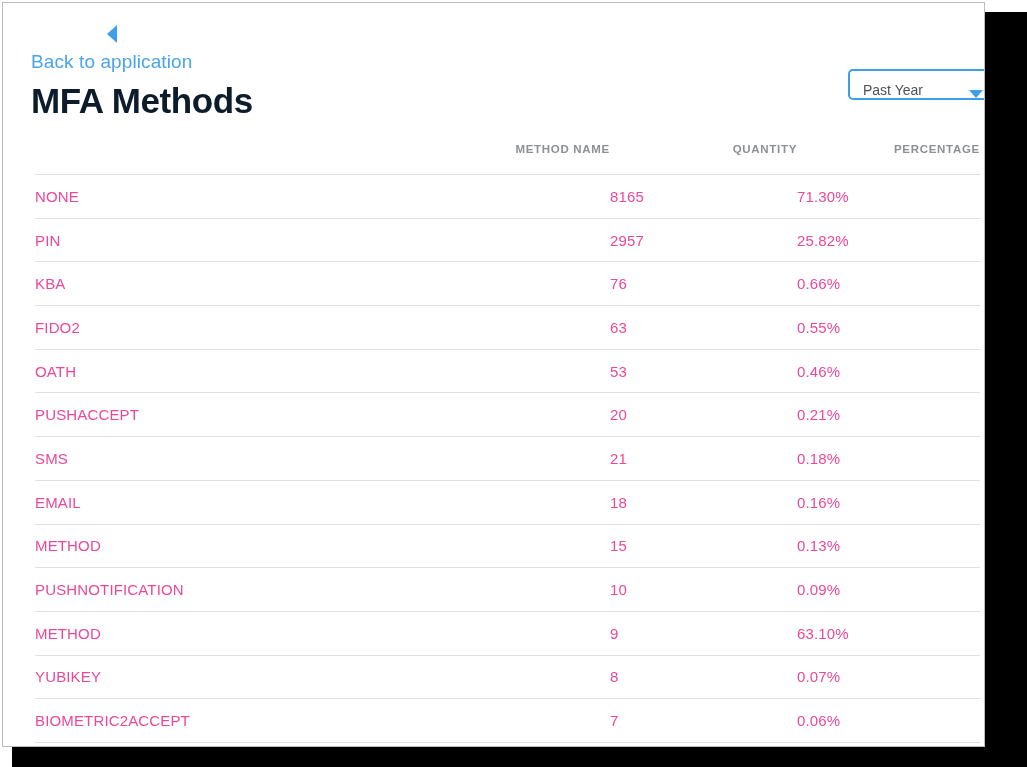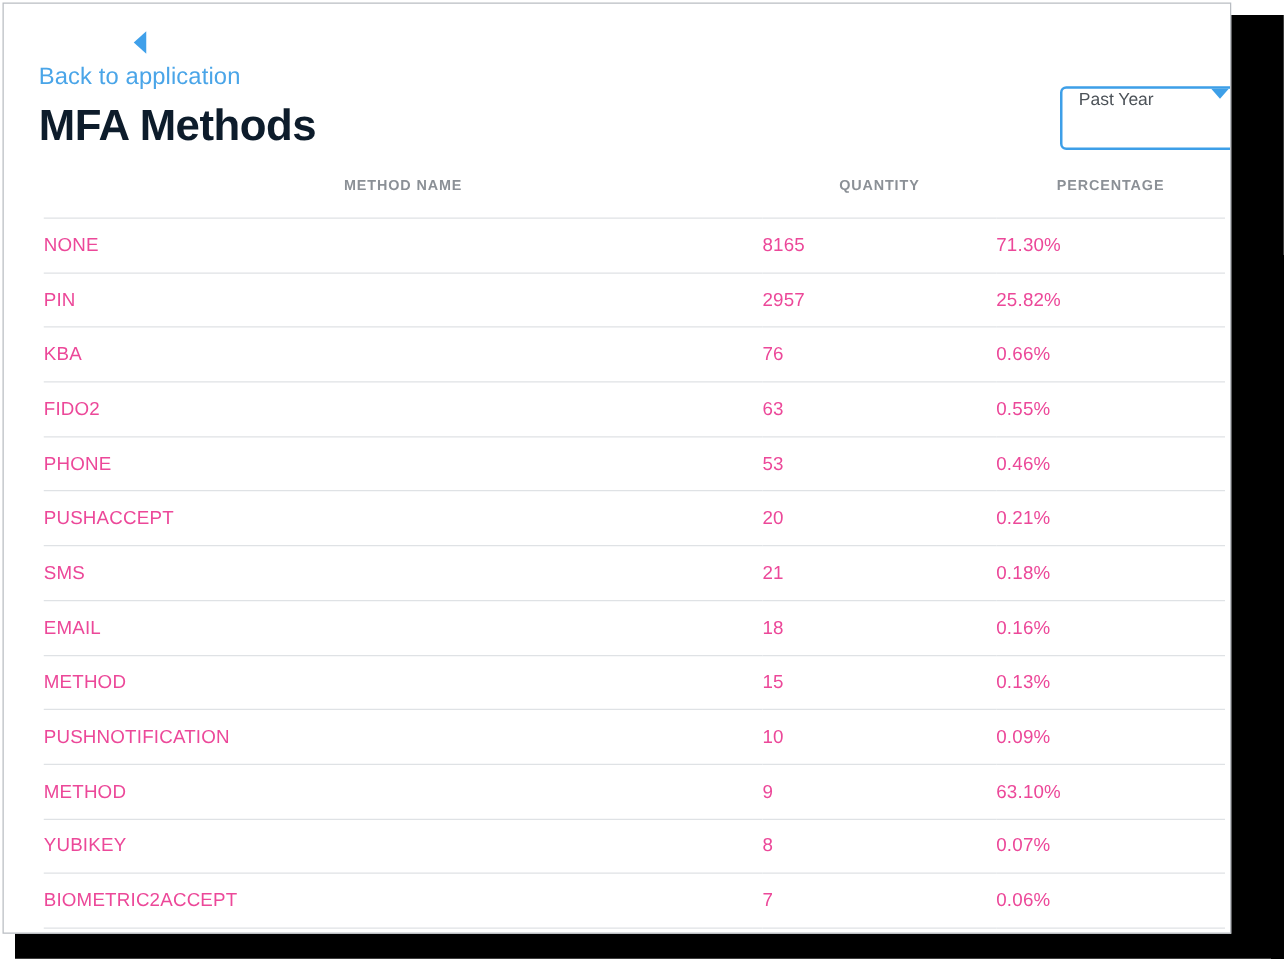--- a/index.html
+++ b/index.html
@@ -75,27 +75,27 @@
     margin: 4px;
     line-height: 48px;
   }
 
   
   .period-select {
     position: absolute;
     left: 845px;
     top: 66px;
     width: 149px;
-    height: 51px;
+    height: 31px;
     border: 2px solid #3d9fe8;
     border-radius: 5px;
     background: #ffffff;
     box-sizing: border-box;
     display: flex;
-    align-items: flex-start;
+    align-items: flex-end;
     justify-content: space-between;
     padding: 0 12px 0 13px;
     cursor: pointer;
   }
   .period-value {
     font-size: 14px;
     color: #4c5258;
     white-space: nowrap;
   }
   .chevron-down {
@@ -114,21 +114,21 @@
     top: 140px;
     width: 945px;
     border-collapse: collapse;
     table-layout: fixed;
   }
   .methods-table col.c-name { width: 575px; }
   .methods-table col.c-qty  { width: 187px; }
   .methods-table col.c-pct  { width: 183px; }
 
   .methods-table thead th {
-    text-align: center;
+    text-align: right;
     font-size: 11.5px;
     font-weight: bold;
     color: #8b9096;
     letter-spacing: 0.7px;
     padding: 0 0 19px 0;
     border-bottom: 1px solid #dfe2e5;
     vertical-align: bottom;
     white-space: nowrap;
     margin-top: 30px;
   }
@@ -190,21 +190,21 @@
           <td>KBA</td>
           <td>76</td>
           <td>0.66%</td>
         </tr>
         <tr>
           <td>FIDO2</td>
           <td>63</td>
           <td>0.55%</td>
         </tr>
         <tr>
-          <td>PHONE</td>
+          <td>OATH</td>
           <td>53</td>
           <td>0.46%</td>
         </tr>
         <tr>
           <td>PUSHACCEPT</td>
           <td>20</td>
           <td>0.21%</td>
         </tr>
         <tr>
           <td>SMS</td>

